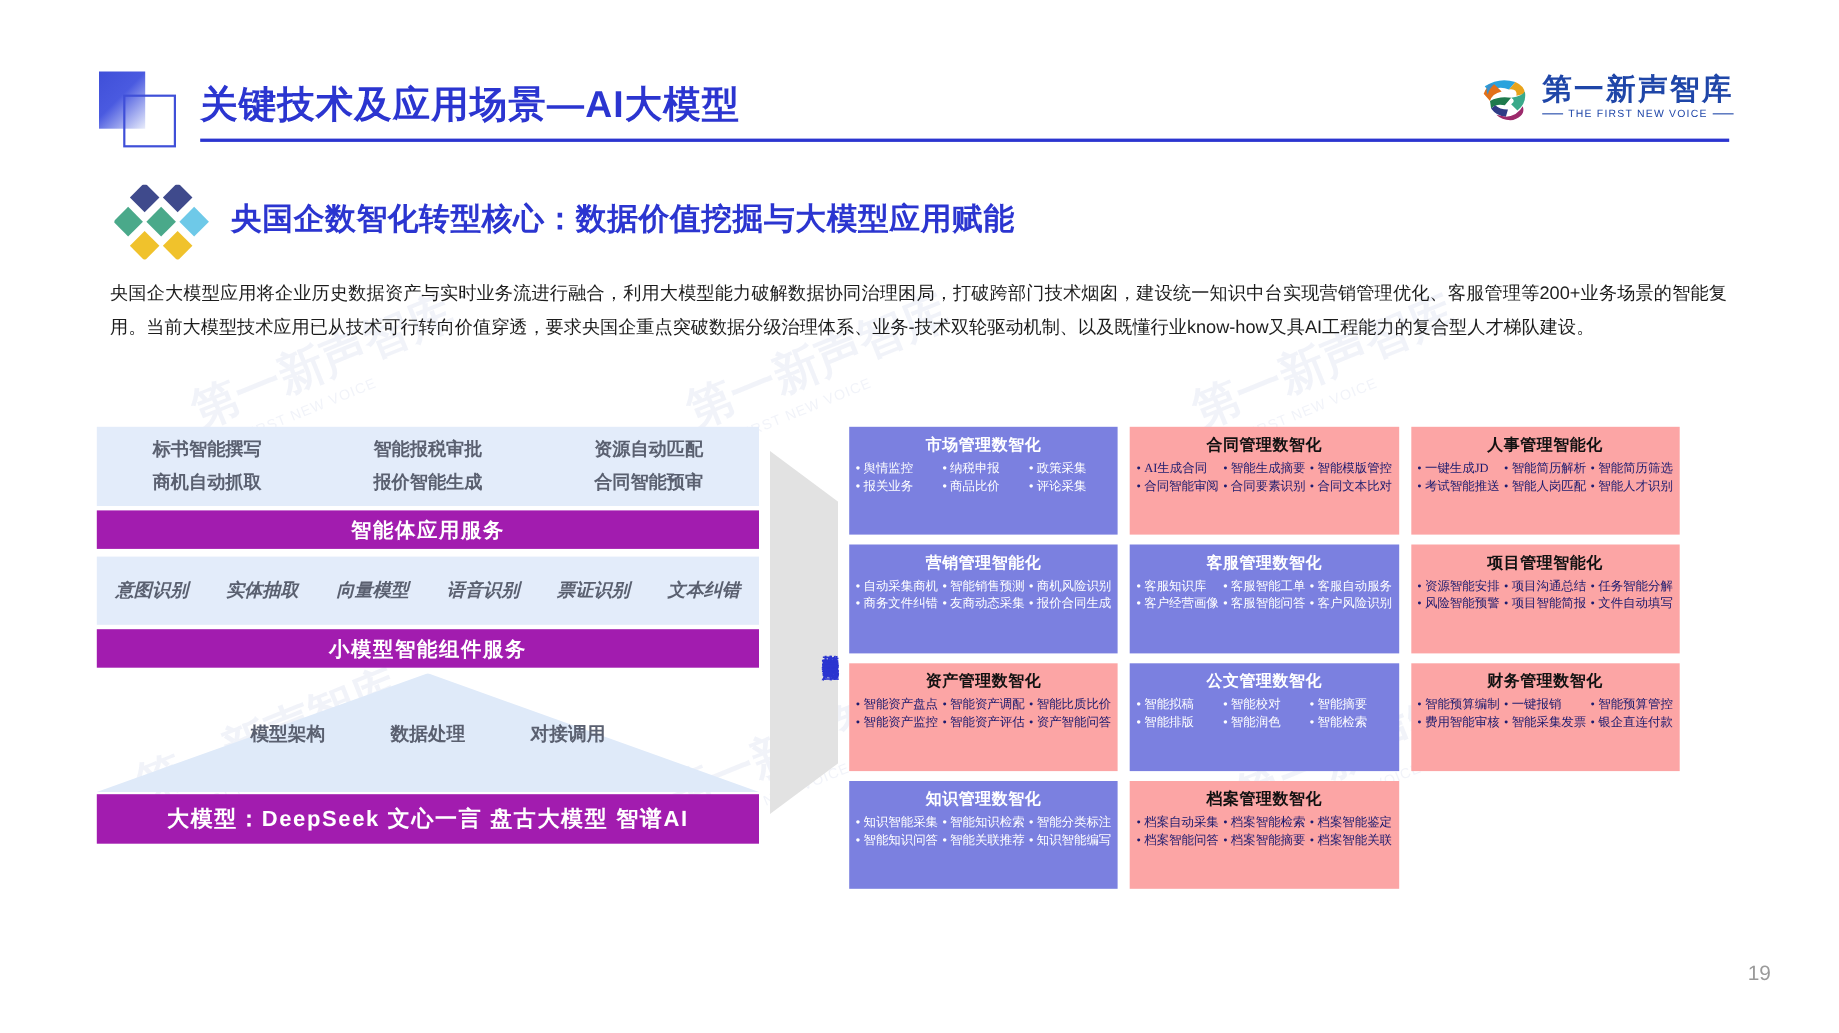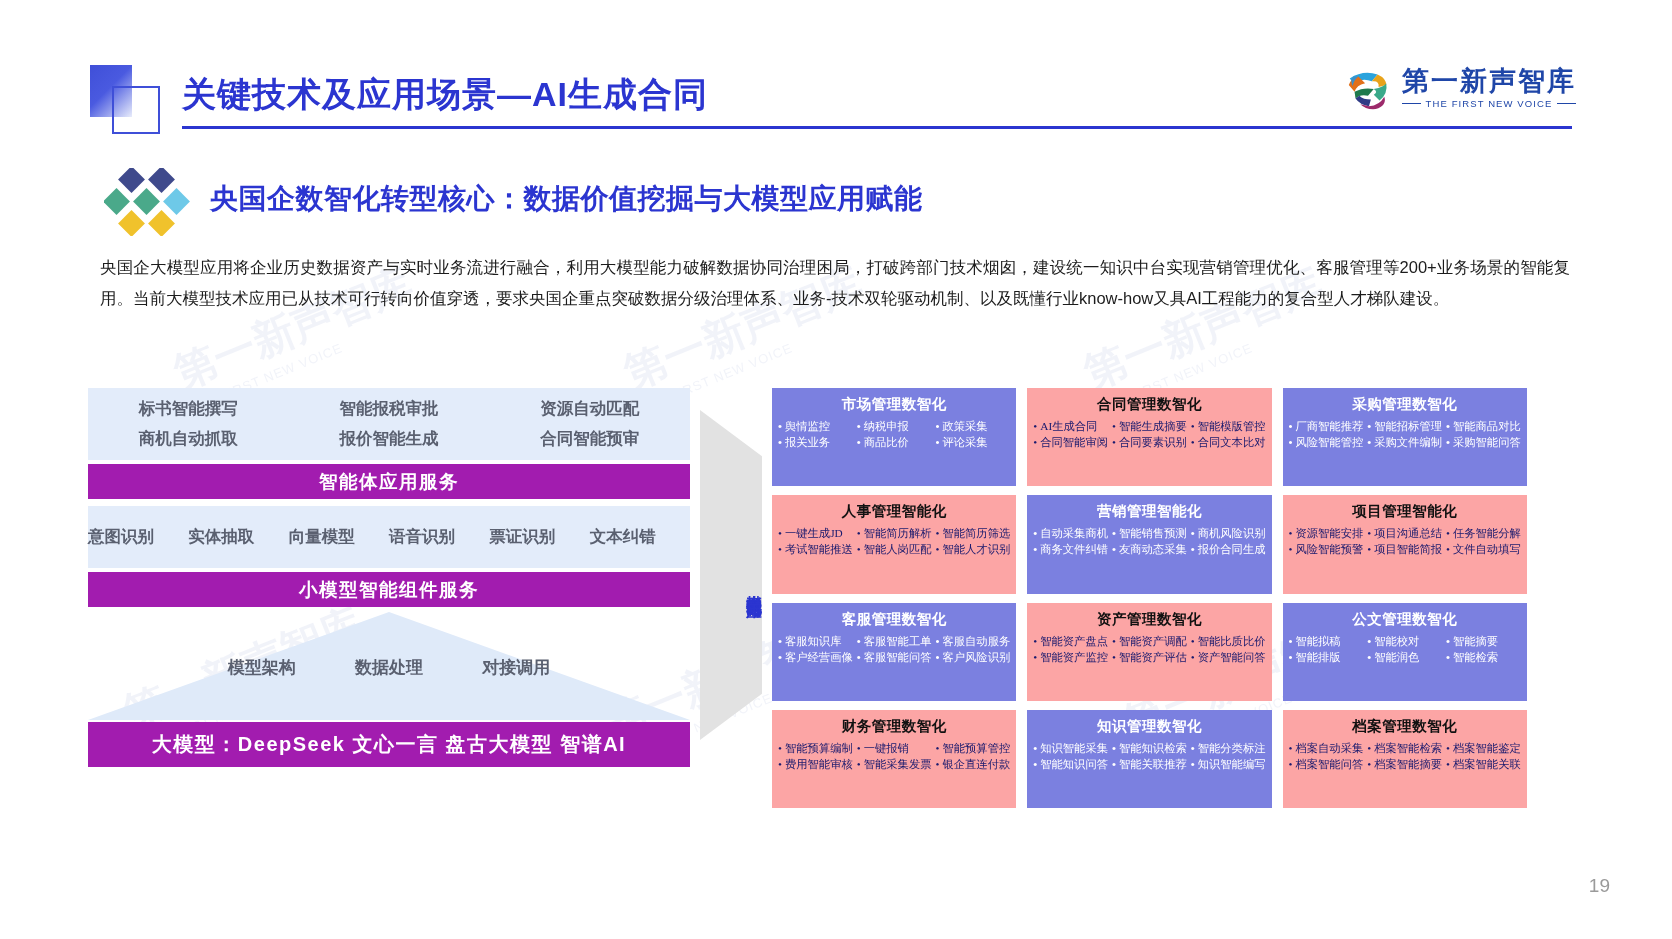--- a/index.html
+++ b/index.html
@@ -84,21 +84,21 @@
     display:flex; align-items:center; justify-content:center;
     font-size:18.5px; font-weight:bold; letter-spacing:1.5px;
   }
 
   .tier1 { height:72px; flex-direction:column; justify-content:center; gap:0; padding:8px 0;}
   .tier1 .row { width:100%; display:flex; justify-content:space-around; padding:4px 0;}
   .tier1 .row span { width:33%; text-align:center; }
 
   .bar1 { height:35px; margin-top:4px;}
   .tier2 { height:62px; margin-top:7px; }
-  .tier2 span { flex:1; text-align:left;}
+  .tier2 span { flex:1; text-align:center;font-style:italic;}
   .bar2 { height:35px; margin-top:4px;}
 
   .tri-zone { position:relative; height:108px; margin-top:5px; }
   .tri-shape {
     position:absolute; inset:0;
     background:#dfeaf9;
     clip-path: polygon(50% 0%, 100% 100%, 0% 100%);
   }
   .tri-labels {
     position:absolute; left:0; right:0; top:44px;
@@ -164,21 +164,21 @@
 <div class="wm" style="left:170px; top:300px;">第一新声智库<small>THE FIRST NEW VOICE</small></div>
 <div class="wm" style="left:620px; top:300px;">第一新声智库<small>THE FIRST NEW VOICE</small></div>
 <div class="wm" style="left:1080px; top:300px;">第一新声智库<small>THE FIRST NEW VOICE</small></div>
 <div class="wm" style="left:120px; top:640px;">第一新声智库<small>THE FIRST NEW VOICE</small></div>
 <div class="wm" style="left:600px; top:650px;">第一新声智库<small>THE FIRST NEW VOICE</small></div>
 <div class="wm" style="left:1120px; top:650px;">第一新声智库<small>THE FIRST NEW VOICE</small></div>
 
 <div class="header">
   <div class="hdr-sq-solid"></div>
   <div class="hdr-sq-outline"></div>
-  <div class="hdr-title">关键技术及应用场景—AI生成合同</div>
+  <div class="hdr-title">关键技术及应用场景—AI大模型</div>
   <div class="hdr-rule"></div>
 
   <div class="logo-wrap">
     <svg class="logo-mark" viewBox="0 0 100 100">
       <path d="M12 30 Q40 12 70 22 L58 36 Q38 28 20 40 Z" fill="#2aa3dd"></path>
       <path d="M70 22 Q88 30 88 44 L72 48 Q74 34 58 36 Z" fill="#e8a31b"></path>
       <path d="M10 44 Q14 30 30 26 L44 40 Q26 44 22 58 Z" fill="#e2701a"></path>
       <path d="M22 58 Q40 48 62 52 L50 66 Q34 62 24 72 Z" fill="#1f7a4d"></path>
       <path d="M62 52 Q84 48 88 40 Q92 62 74 76 L62 64 Q72 58 62 52 Z" fill="#3aa98a"></path>
       <path d="M24 72 Q34 86 52 88 L56 74 Q40 74 32 66 Z" fill="#2f3b86"></path>
@@ -275,31 +275,20 @@
     <div class="card-items">
       <span>AI生成合同</span>
       <span>智能生成摘要</span>
       <span>智能模版管控</span>
       <span>合同智能审阅</span>
       <span>合同要素识别</span>
       <span>合同文本比对</span>
     </div>
   </div>
 
-  <div class="card purple">
-    <div class="card-title">采购管理数智化</div>
-    <div class="card-items">
-      <span>厂商智能推荐</span>
-      <span>智能招标管理</span>
-      <span>智能商品对比</span>
-      <span>风险智能管控</span>
-      <span>采购文件编制</span>
-      <span>采购智能问答</span>
-    </div>
-  </div>
 
   <div class="card light">
     <div class="card-title">人事管理智能化</div>
     <div class="card-items">
       <span>一键生成JD</span>
       <span>智能简历解析</span>
       <span>智能简历筛选</span>
       <span>考试智能推送</span>
       <span>智能人岗匹配</span>
       <span>智能人才识别</span>
@@ -311,44 +300,44 @@
     <div class="card-items">
       <span>自动采集商机</span>
       <span>智能销售预测</span>
       <span>商机风险识别</span>
       <span>商务文件纠错</span>
       <span>友商动态采集</span>
       <span>报价合同生成</span>
     </div>
   </div>
 
+  <div class="card purple">
+    <div class="card-title">客服管理数智化</div>
+    <div class="card-items">
+      <span>客服知识库</span>
+      <span>客服智能工单</span>
+      <span>客服自动服务</span>
+      <span>客户经营画像</span>
+      <span>客服智能问答</span>
+      <span>客户风险识别</span>
+    </div>
+  </div>
+
   <div class="card light">
     <div class="card-title">项目管理智能化</div>
     <div class="card-items">
       <span>资源智能安排</span>
       <span>项目沟通总结</span>
       <span>任务智能分解</span>
       <span>风险智能预警</span>
       <span>项目智能简报</span>
       <span>文件自动填写</span>
     </div>
   </div>
 
-  <div class="card purple">
-    <div class="card-title">客服管理数智化</div>
-    <div class="card-items">
-      <span>客服知识库</span>
-      <span>客服智能工单</span>
-      <span>客服自动服务</span>
-      <span>客户经营画像</span>
-      <span>客服智能问答</span>
-      <span>客户风险识别</span>
-    </div>
-  </div>
-
   <div class="card light">
     <div class="card-title">资产管理数智化</div>
     <div class="card-items">
       <span>智能资产盘点</span>
       <span>智能资产调配</span>
       <span>智能比质比价</span>
       <span>智能资产监控</span>
       <span>智能资产评估</span>
       <span>资产智能问答</span>
     </div>

